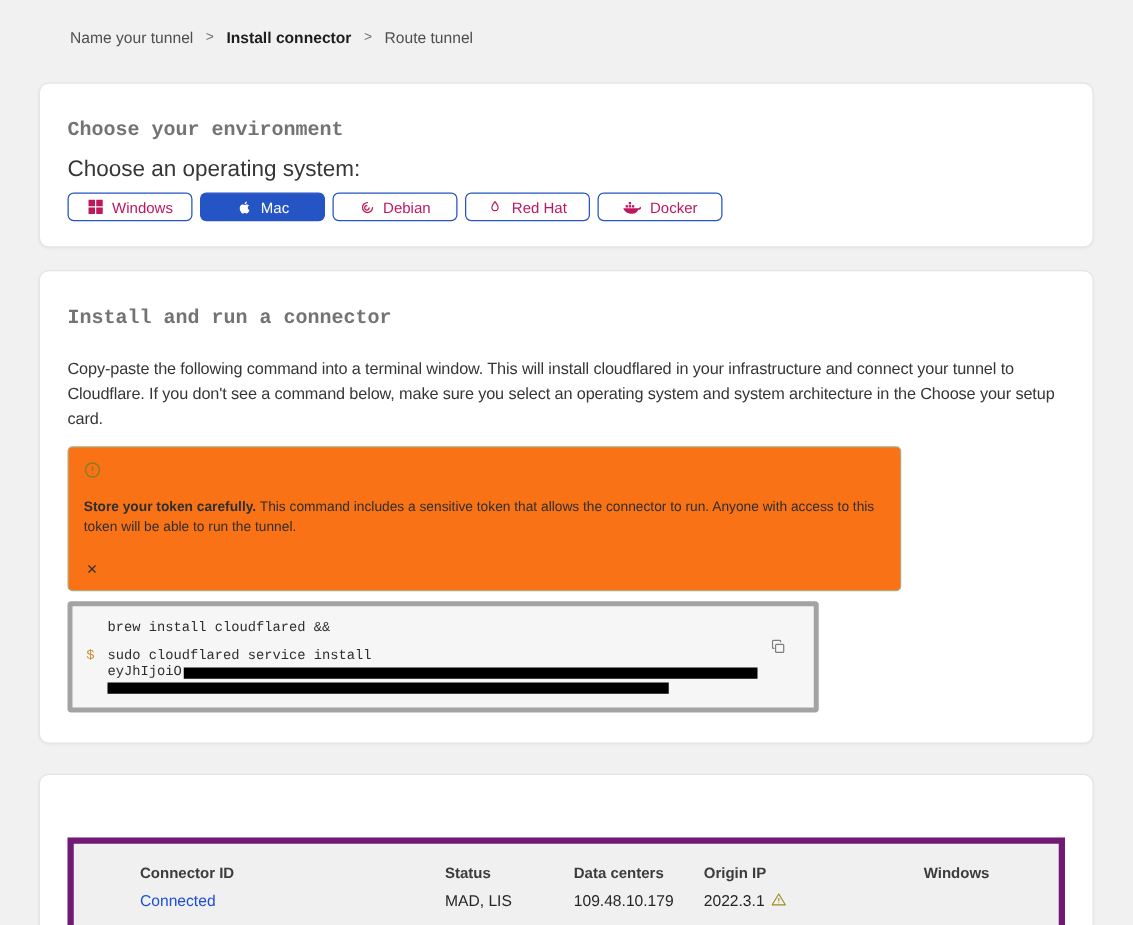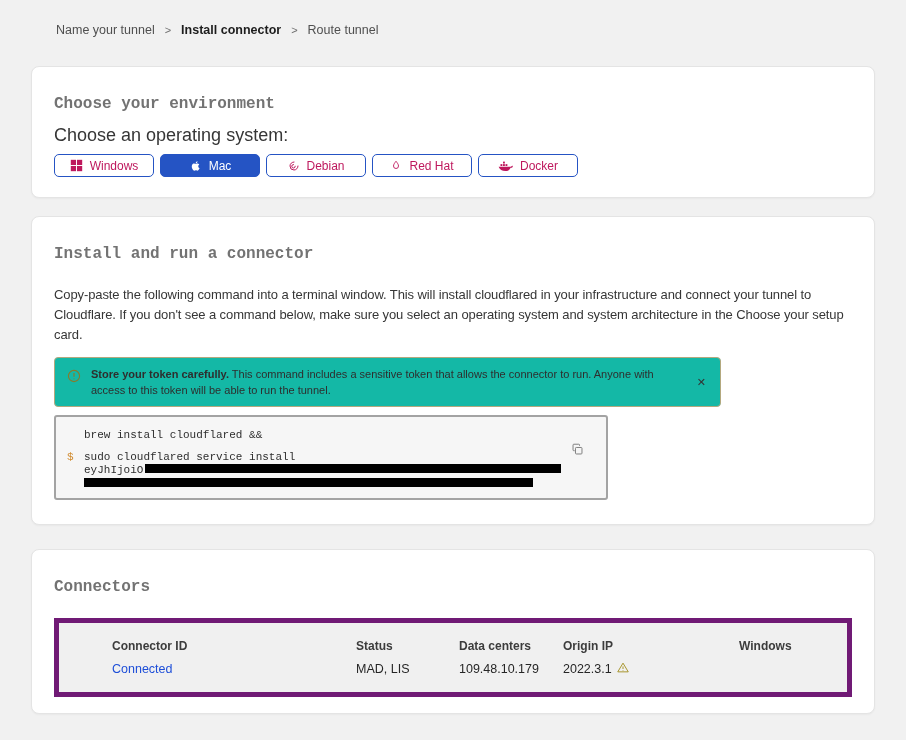--- a/index.html
+++ b/index.html
@@ -58,57 +58,58 @@
     margin-top: 22px;
     font-size: 13px;
     letter-spacing: -0.1px;
     line-height: 20px;
     color: #363636;
     max-width: 800px;
   }
   .alert {
     margin-top: 12px;
     width: 667px;
-    background: #14b8a6;
+    background: #f97316;
     border: 1px solid #b3a87e;
     border-radius: 4px;
     padding: 8px 12px;
     display: flex;
     align-items: flex-start;
     gap: 10px;
+    flex-direction: column;
   }
   .alert-icon { flex: 0 0 auto; margin-top: 3px; }
   .alert-text { font-size: 11px; line-height: 16px; color: #2e2e2e; flex: 1; }
   .alert-text b { font-weight: bold; }
   .alert-close {
     flex: 0 0 auto;
     border: none; background: none;
     font-size: 11px; color: #333333;
     cursor: pointer;
     margin-top: 9px;
     line-height: 1;
     padding: 2px;
   }
 
   .codeblock {
     position: relative;
     margin-top: 8px;
-    width: 554px;
+    width: 601px;
     background: #f6f6f6;
-    border: 2px solid #a3a3a3;
+    border: 4px solid #a3a3a3;
     border-radius: 3px;
     padding: 12px 0 11px;
     font-family: "Liberation Mono", monospace;
     font-size: 11px;
     color: #2e2e2e;
   }
   .code-line { position: relative; padding-left: 28px; line-height: 13px; }
   .code-gap { height: 9px; }
   .prompt { position: absolute; left: 11px; top: 0; color: #d08a2e; }
-  .token-line { display: flex; align-items: flex-start; }
+  .token-line { display: flex; align-items: center; }
   .redact-1 { height: 9px; background: #000; flex: 1; margin-right: 45px; margin-left: 2px; }
   .redact-2 { height: 9px; background: #000; width: 449px; margin-left: 28px; margin-top: 1px; }
   .copy-btn {
     position: absolute; top: 26px; right: 22px;
     background: none; border: none; cursor: pointer; padding: 0;
     color: #7d7d7d;
   }
 
   
   .conn-table {
@@ -250,21 +251,20 @@
       <svg width="13" height="13" viewBox="0 0 16 16" fill="none" stroke="currentColor" stroke-width="1.2">
         <rect x="5.5" y="5.5" width="8" height="8" rx="1"></rect>
         <path d="M10.5 3.5v-1a1 1 0 0 0-1-1h-6a1 1 0 0 0-1 1v6a1 1 0 0 0 1 1h1"></path>
       </svg>
     </button>
   </div>
 </section>
 
 
 <section class="card" id="connectors-card">
-  <h2 class="card-title">Connectors</h2>
   <div class="conn-table">
     <div class="th">Connector ID</div>
     <div class="th">Status</div>
     <div class="th">Data centers</div>
     <div class="th">Origin IP</div>
     <div class="th">Windows</div>
 
     <div class="td status">Connected</div>
     <div class="td">MAD, LIS</div>
     <div class="td">109.48.10.179</div>

